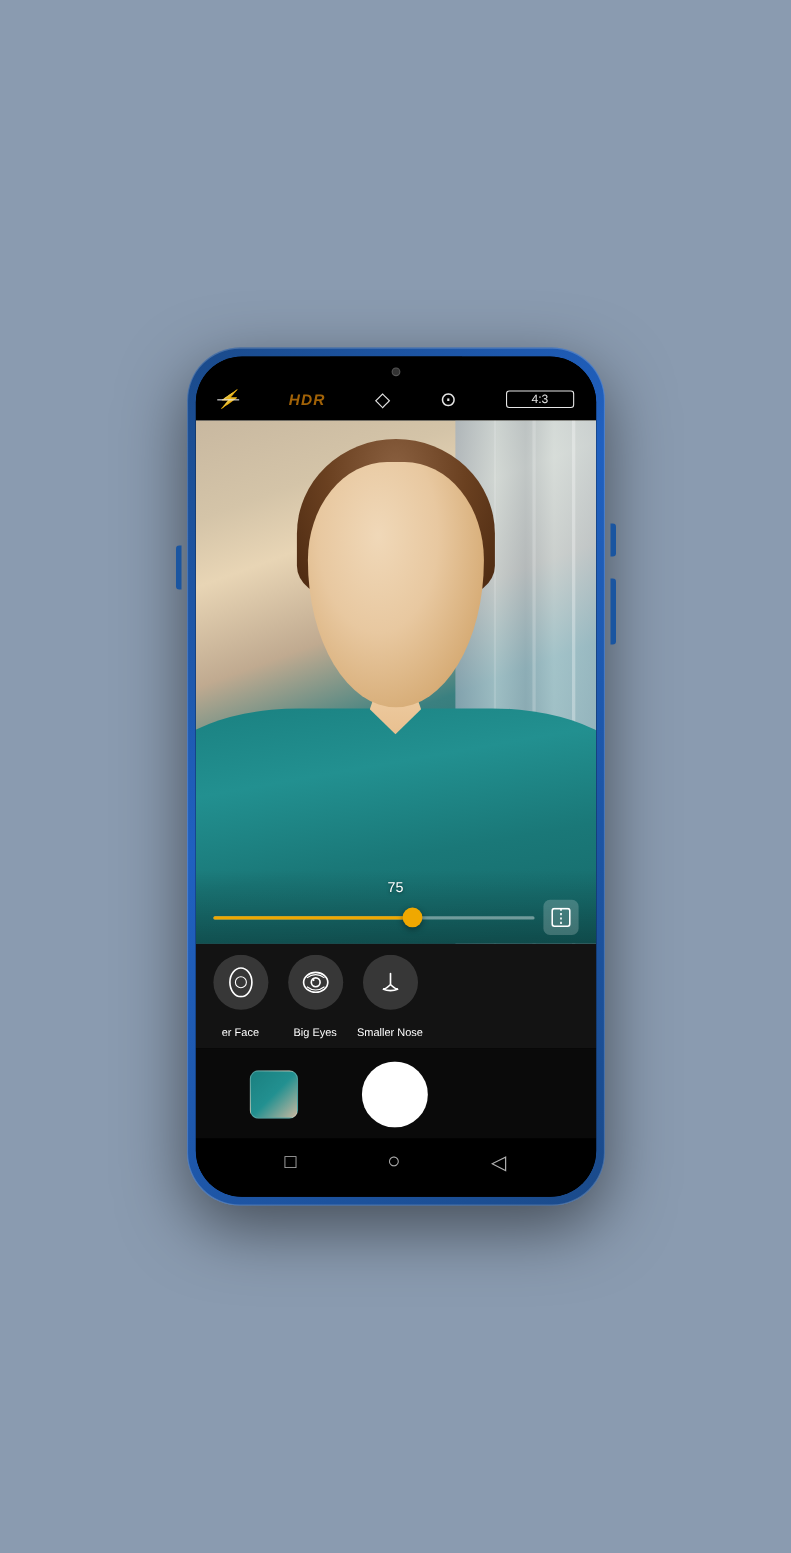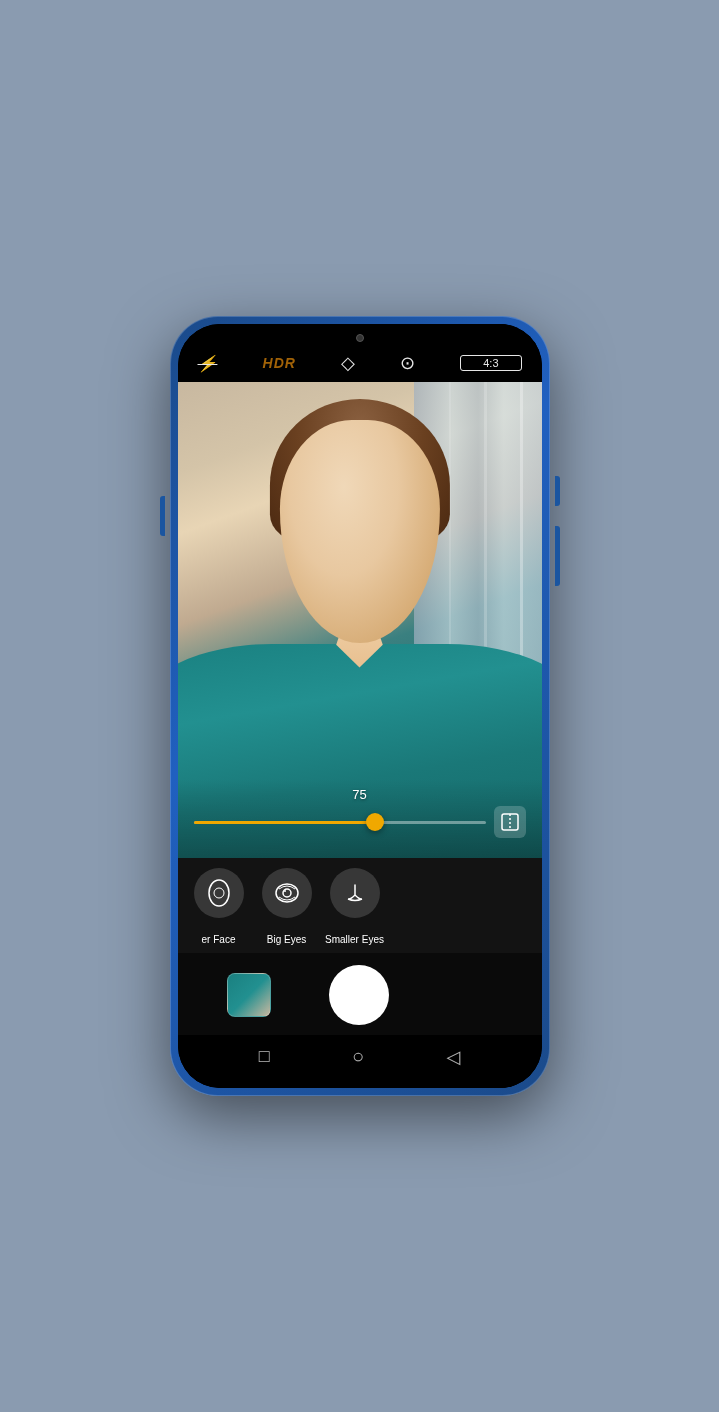--- a/index.html
+++ b/index.html
@@ -209,21 +209,21 @@
       background: linear-gradient(180deg, #f0d0a8 0%, #e8c090 100%);
       clip-path: polygon(30% 0%, 70% 0%, 90% 60%, 50% 100%, 10% 60%);
     }
 
     
     .slider-area {
       position: absolute;
       bottom: 0;
       left: 0;
       right: 0;
-      padding: 8px 16px 20px;
+      padding: 8px 16px 8px;
       background: linear-gradient(to top, rgba(0,0,0,0.3) 0%, transparent 100%);
     }
     .slider-value {
       color: #fff;
       font-size: 13px;
       text-align: center;
       margin-bottom: 4px;
       text-shadow: 0 1px 3px rgba(0,0,0,0.5);
     }
     .slider-row {
@@ -441,21 +441,21 @@
             <span class="filter-label">Big Eyes</span>
           </div>
 
           <div class="filter-item">
             <div class="filter-icon-circle">
               <svg width="28" height="28" viewBox="0 0 28 28" fill="none">
                 <path d="M14 6 L14 16 Q10 20 8 20 M14 16 Q18 20 20 20" stroke="white" stroke-width="1.5" fill="none" stroke-linecap="round"></path>
                 <path d="M7 20 Q14 23 21 20" stroke="white" stroke-width="1.5" fill="none"></path>
               </svg>
             </div>
-            <span class="filter-label">Smaller Eyes</span>
+            <span class="filter-label">Smaller Nose</span>
           </div>
 
         </div>
       </div>
 
       <div class="camera-controls">
         <div class="gallery-thumb"></div>
         <div class="shutter-btn"></div>
         <div class="flip-btn">
           <svg width="32" height="32" viewBox="0 0 32 32" fill="none">

